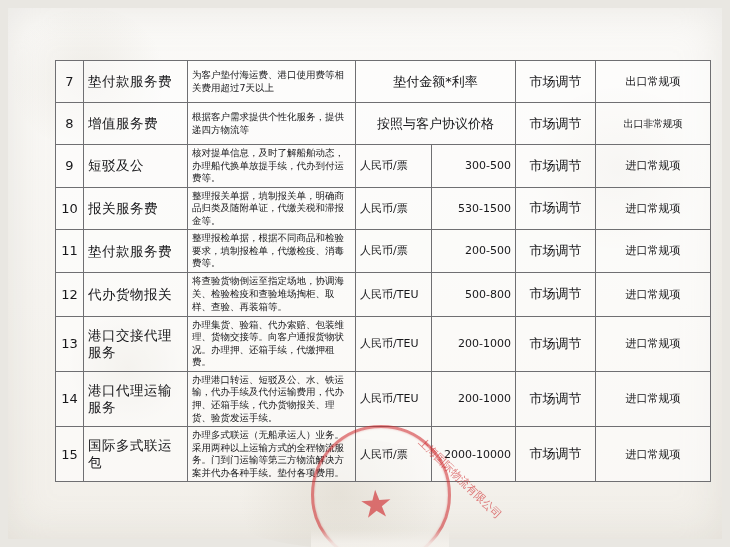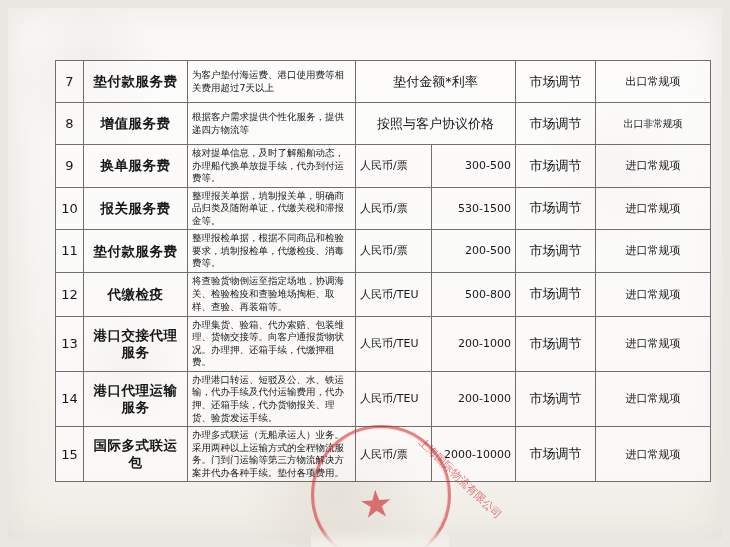--- a/index.html
+++ b/index.html
@@ -41,21 +41,21 @@
   
   col.c0{width:28px;}
   col.c1{width:104px;}
   col.c2{width:168px;}
   col.c3{width:76px;}
   col.c4{width:84px;}
   col.c5{width:80px;}
   col.c6{width:115px;}
 
   .idx{text-align:center;font-size:13px;}
-  .nm{font-size:13.5px;font-weight:bold;letter-spacing:0.5px;text-align:center;line-height:1.25;}
+  .nm{font-size:13.5px;font-weight:normal;letter-spacing:0.5px;line-height:1.25;}
   .desc{font-size:9.5px;line-height:1.32;text-align:left;margin-top:47px;}
   .unit{font-size:11px;text-align:left;padding-left:5px;}
   .price{font-size:11px;text-align:right;padding-left:5px;}
   .adj{font-size:13px;text-align:center;}
   .cat{font-size:11px;text-align:center;margin-top:28px;}
   .cat.small{font-size:10px;letter-spacing:-0.2px;}
   .merge{font-size:13px;text-align:center;}
 
   
   #seal{
@@ -121,21 +121,21 @@
         <td class="idx">8</td>
         <td class="nm">增值服务费</td>
         <td class="desc">根据客户需求提供个性化服务，提供递四方物流等</td>
         <td class="merge" colspan="2">按照与客户协议价格</td>
         <td class="adj">市场调节</td>
         <td class="cat small">出口非常规项</td>
       </tr>
 
       <tr style="height:42px;">
         <td class="idx">9</td>
-        <td class="nm">换单服务费</td>
+        <td class="nm">短驳及公</td>
         <td class="desc">核对提单信息，及时了解船舶动态，办理船代换单放提手续，代办到付运费等。</td>
         <td class="unit">人民币/票</td>
         <td class="price">300-500</td>
         <td class="adj">市场调节</td>
         <td class="cat">进口常规项</td>
       </tr>
 
       <tr style="height:40px;">
         <td class="idx">10</td>
         <td class="nm">报关服务费</td>
@@ -151,21 +151,21 @@
         <td class="nm">垫付款服务费</td>
         <td class="desc">整理报检单据，根据不同商品和检验要求，填制报检单，代缴检疫、消毒费等。</td>
         <td class="unit">人民币/票</td>
         <td class="price">200-500</td>
         <td class="adj">市场调节</td>
         <td class="cat">进口常规项</td>
       </tr>
 
       <tr style="height:44px;">
         <td class="idx">12</td>
-        <td class="nm">代缴检疫</td>
+        <td class="nm">代办货物报关</td>
         <td class="desc">将查验货物倒运至指定场地，协调海关、检验检疫和查验堆场掏柜、取样、查验、再装箱等。</td>
         <td class="unit">人民币/TEU</td>
         <td class="price">500-800</td>
         <td class="adj">市场调节</td>
         <td class="cat">进口常规项</td>
       </tr>
 
       <tr style="height:46px;">
         <td class="idx">13</td>
         <td class="nm">港口交接代理服务</td>

